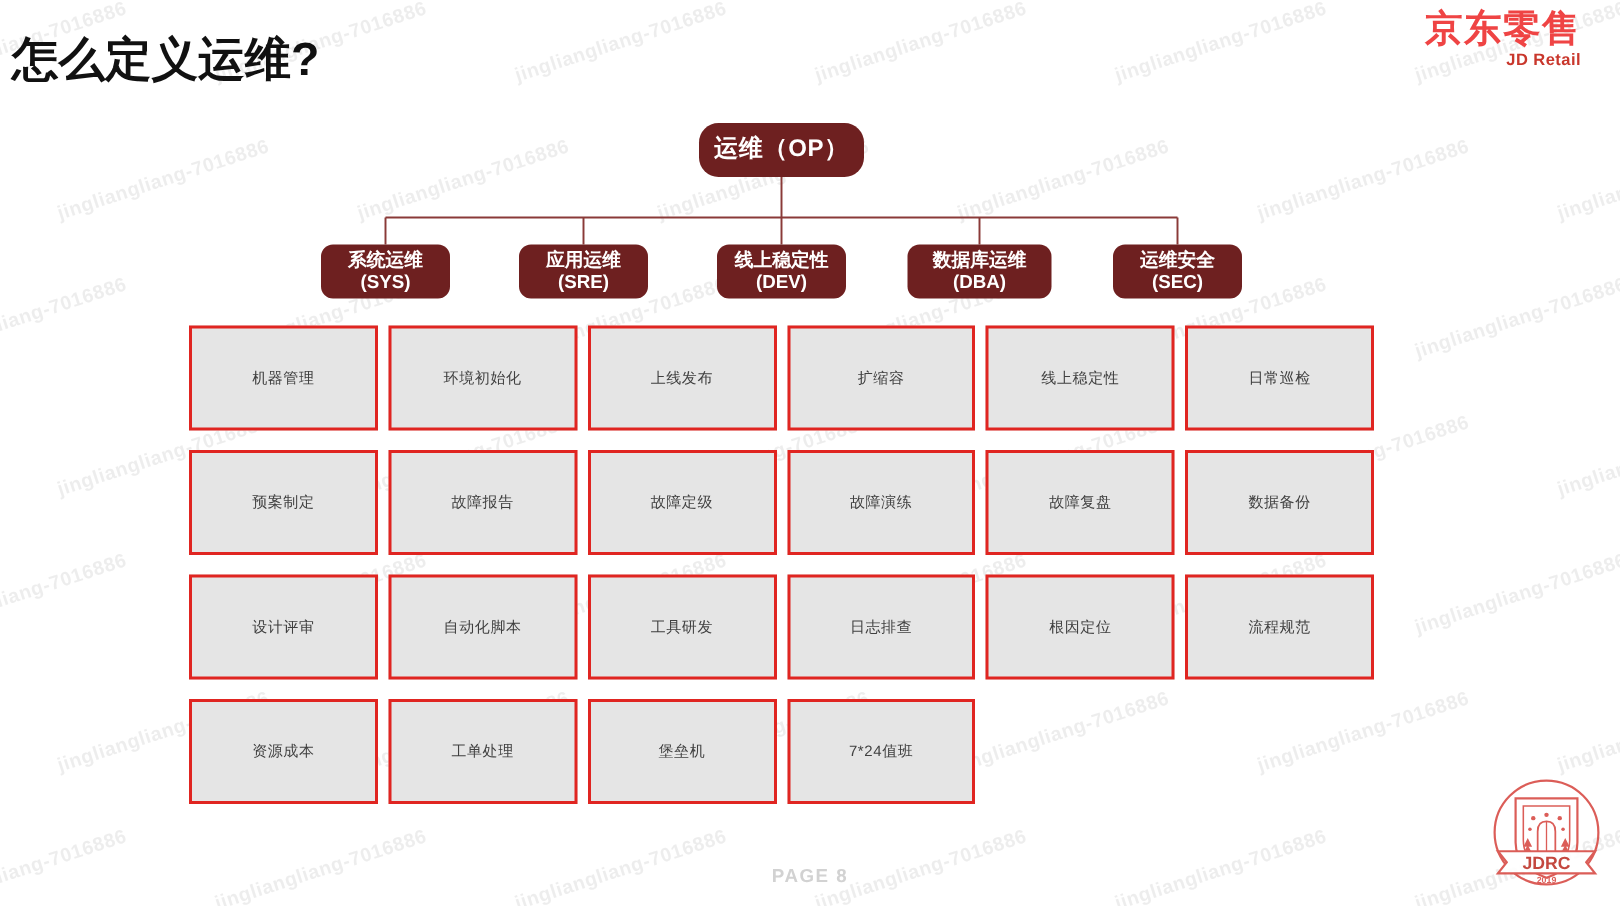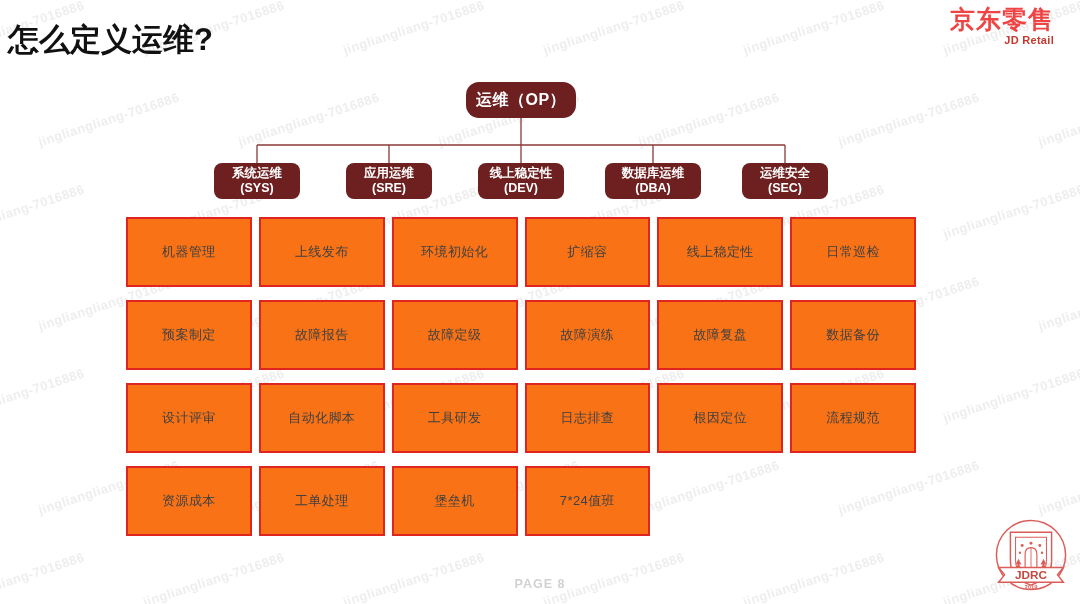--- a/index.html
+++ b/index.html
@@ -113,25 +113,25 @@
     width: 790px;
     display: grid;
     grid-template-columns: repeat(6, 1fr);
     grid-auto-rows: 70px;
     column-gap: 7px;
     row-gap: 13px;
     z-index: 2;
   }
   .cell {
     border: 2px solid #e02521;
-    background: #f97316;
+    background: #e5e5e5;
     display: flex;
     align-items: center;
     justify-content: center;
-    font-size: 13px;
+    font-size: 10px;
     color: #404040;
     letter-spacing: .4px;
     text-align: center;
   }
 
   
   #footer {
     position: absolute;
     left: 0; right: 0; bottom: 13px;
     text-align: center;
@@ -246,22 +246,22 @@
     </div>
 
     <div class="node lvl2" style="left:742px">
       <span class="l1">运维安全</span>
       <span class="l2">(SEC)</span>
     </div>
   </div>
 
   <div id="grid">
       <div class="cell">机器管理</div>
+      <div class="cell">环境初始化</div>
       <div class="cell">上线发布</div>
-      <div class="cell">环境初始化</div>
       <div class="cell">扩缩容</div>
       <div class="cell">线上稳定性</div>
       <div class="cell">日常巡检</div>
       <div class="cell">预案制定</div>
       <div class="cell">故障报告</div>
       <div class="cell">故障定级</div>
       <div class="cell">故障演练</div>
       <div class="cell">故障复盘</div>
       <div class="cell">数据备份</div>
       <div class="cell">设计评审</div>

